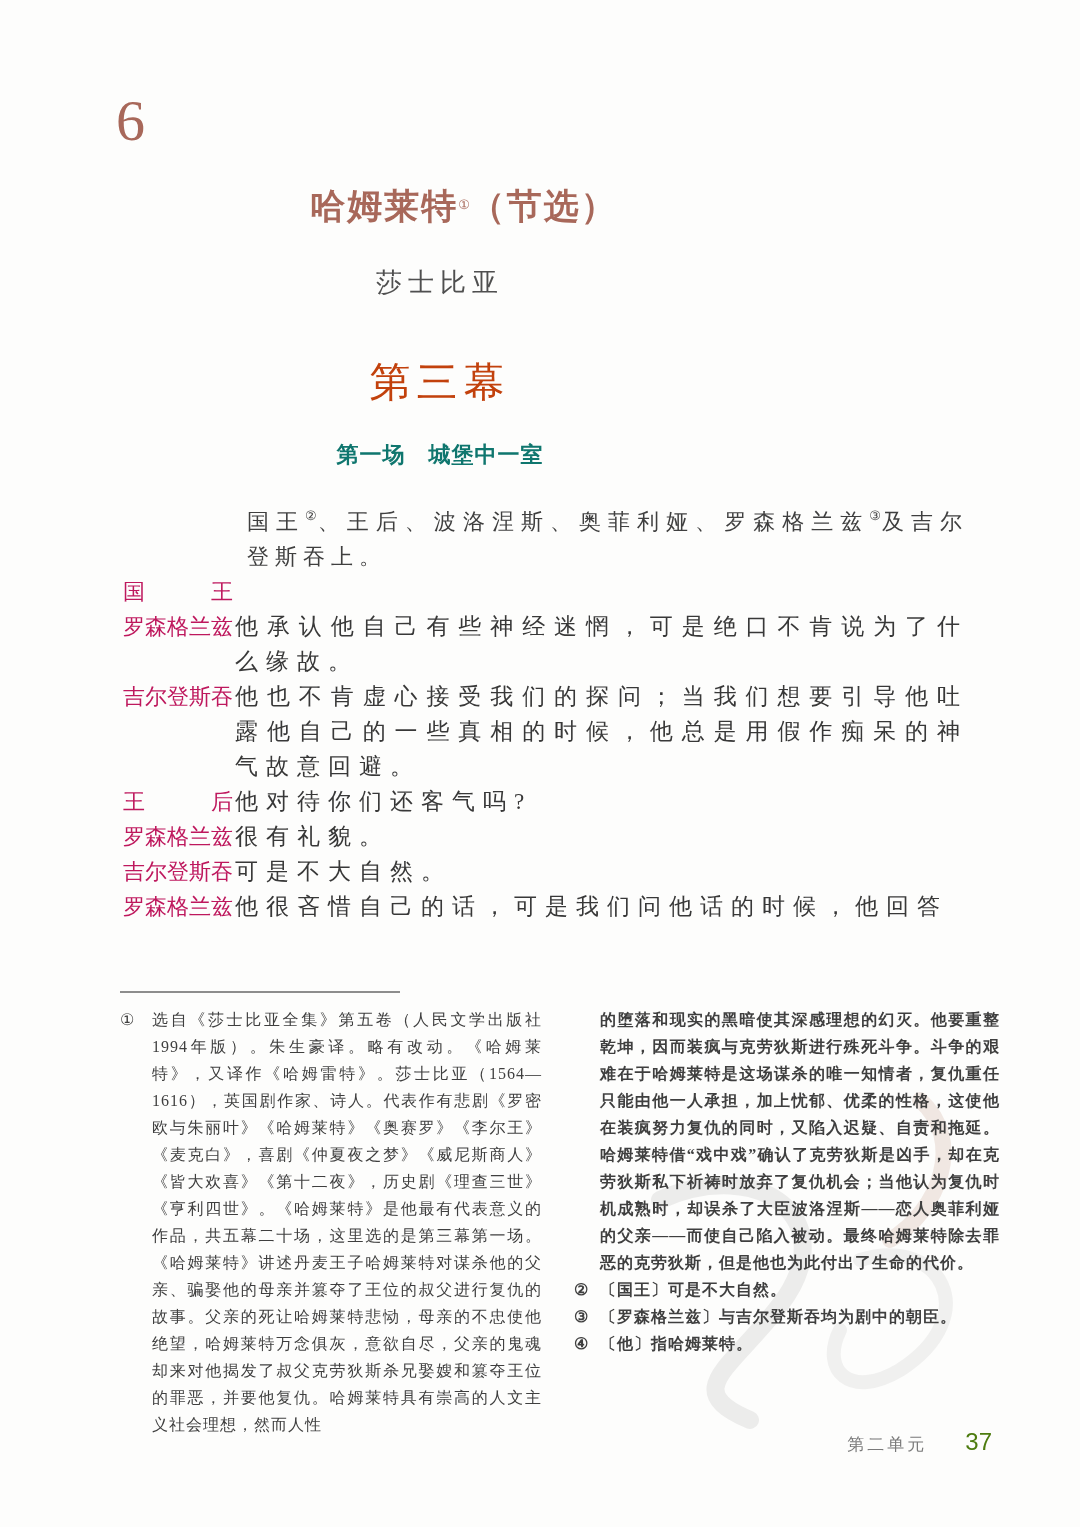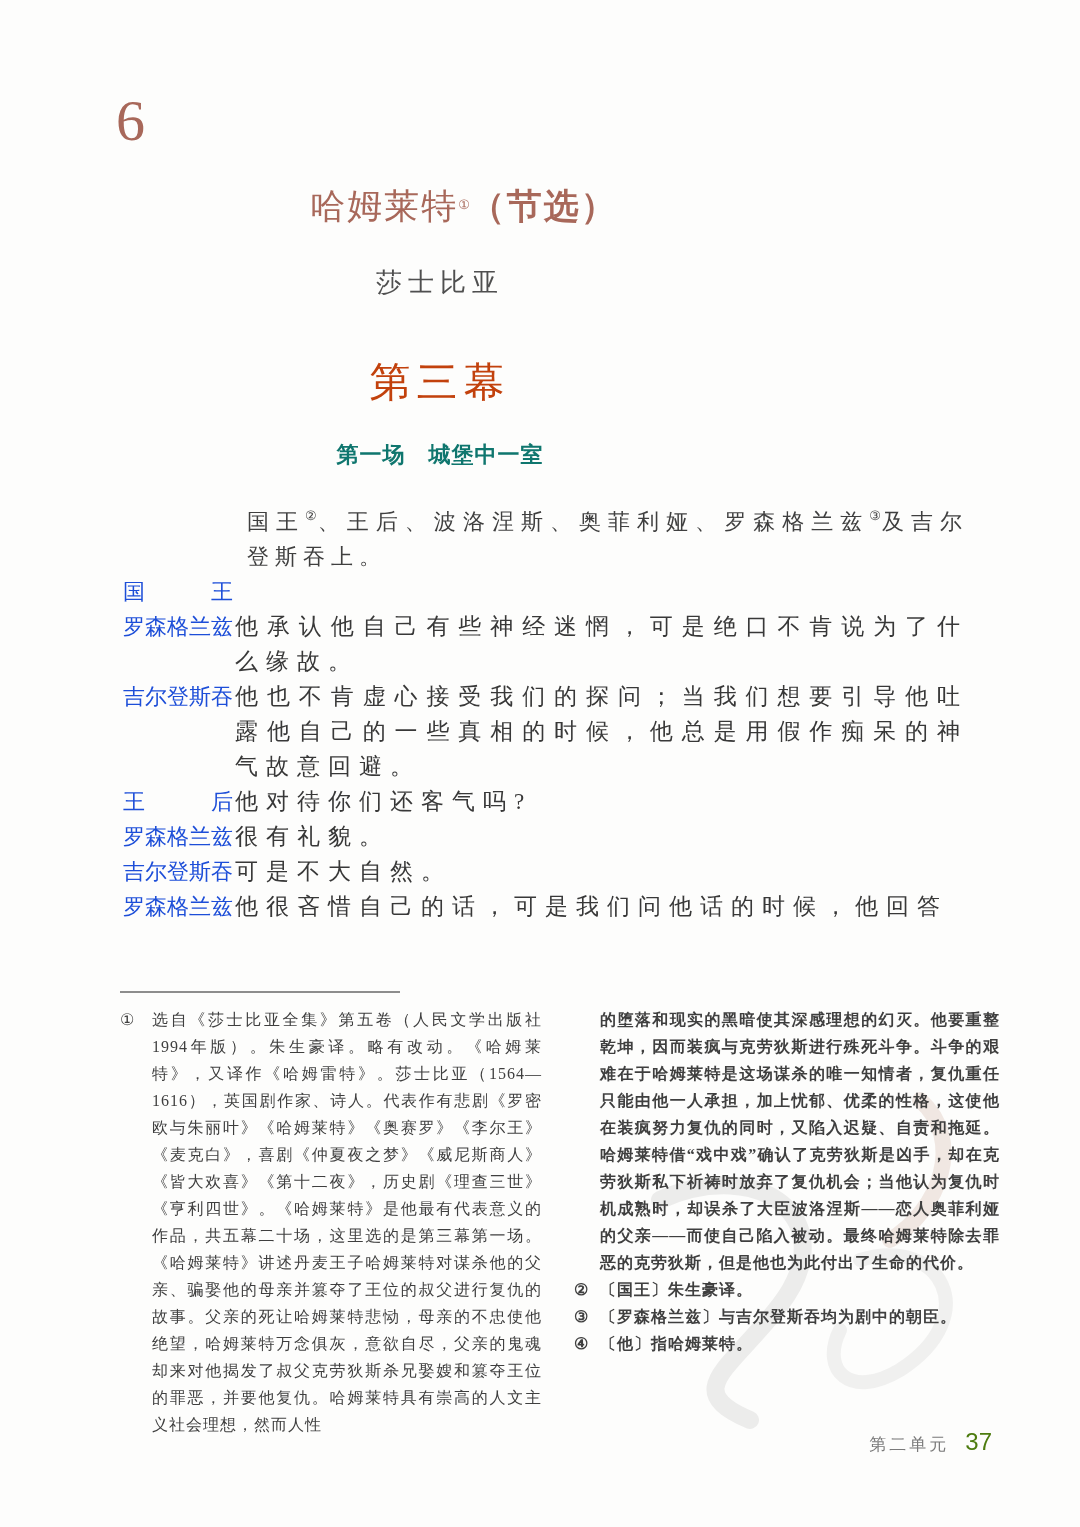--- a/index.html
+++ b/index.html
@@ -28,21 +28,21 @@
   .title-row {
     position: absolute;
     left: 440px;
     top: 183px;
     transform: translateX(-50%);
     white-space: nowrap;
     color: var(--accent);
     font-size: 35px;
     letter-spacing: 2px;
   }
-  .title-main { font-weight: normal; margin-left: 48px; }
+  .title-main { font-weight: bold; margin-left: 48px; }
   .title-sup {
     font-size: 18px;
     vertical-align: 14px;
     letter-spacing: 0;
   }
   .title-suffix { font-weight: bold; }
   .author {
     position: absolute;
     left: 440px;
     top: 265px;
@@ -81,21 +81,21 @@
     width: 845px;
     color: #3a3a3a;
   }
   .row { display: flex; align-items: flex-start; }
   .speaker {
     flex: 0 0 112px;
     font-size: 22px;
     line-height: 35px;
     letter-spacing: 0;
     white-space: nowrap;
-    color: #1d4ed8;
+    color: #be185d;
   }
   .dtext {
     flex: 1;
     font-size: 23px;
     line-height: 35px;
     letter-spacing: 8px;
     text-align: justify;
     color: #383838;
   }
   .sd-text {
@@ -131,21 +131,21 @@
   .fn-item { position: relative; padding-left: 32px; }
   .fn-item.no-marker { padding-left: 26px; }
   .fncol.right .fn-item { padding-left: 26px; font-weight: bold; }
   .fn-marker { position: absolute; left: 0; top: 0; letter-spacing: 0; }
   .page-footer {
     position: absolute;
     top: 1428px;
     right: 88px;
     display: flex;
     align-items: baseline;
-    gap: 16px;
+    gap: 38px;
   }
   .footer-unit {
     font-size: 17px;
     letter-spacing: 3px;
     color: #7a7a7a;
   }
   .footer-page {
     font-size: 24px;
     color: #4d7c0f;
     font-family: "Liberation Sans", "DejaVu Sans", sans-serif;
@@ -231,21 +231,21 @@
     <div class="fn-item">
       <span class="fn-marker">①</span><span>选自《莎士比亚全集》第五卷（人民文学出版社1994年版）。朱生豪译。略有改动。《哈姆莱特》，又译作《哈姆雷特》。莎士比亚（1564—1616），英国剧作家、诗人。代表作有悲剧《罗密欧与朱丽叶》《哈姆莱特》《奥赛罗》《李尔王》《麦克白》，喜剧《仲夏夜之梦》《威尼斯商人》《皆大欢喜》《第十二夜》，历史剧《理查三世》《亨利四世》。《哈姆莱特》是他最有代表意义的作品，共五幕二十场，这里选的是第三幕第一场。《哈姆莱特》讲述丹麦王子哈姆莱特对谋杀他的父亲、骗娶他的母亲并篡夺了王位的叔父进行复仇的故事。父亲的死让哈姆莱特悲恸，母亲的不忠使他绝望，哈姆莱特万念俱灰，意欲自尽，父亲的鬼魂却来对他揭发了叔父克劳狄斯杀兄娶嫂和篡夺王位的罪恶，并要他复仇。哈姆莱特具有崇高的人文主义社会理想，然而人性</span>
     </div>
   </div>
 
   <div class="fncol right">
     <div class="fn-item no-marker">
       <span>的堕落和现实的黑暗使其深感理想的幻灭。他要重整乾坤，因而装疯与克劳狄斯进行殊死斗争。斗争的艰难在于哈姆莱特是这场谋杀的唯一知情者，复仇重任只能由他一人承担，加上忧郁、优柔的性格，这使他在装疯努力复仇的同时，又陷入迟疑、自责和拖延。哈姆莱特借“戏中戏”确认了克劳狄斯是凶手，却在克劳狄斯私下祈祷时放弃了复仇机会；当他认为复仇时机成熟时，却误杀了大臣波洛涅斯——恋人奥菲利娅的父亲——而使自己陷入被动。最终哈姆莱特除去罪恶的克劳狄斯，但是他也为此付出了生命的代价。</span>
     </div>
     <div class="fn-item">
-      <span class="fn-marker">②</span><span>〔国王〕朱生豪译。</span>
+      <span class="fn-marker">②</span><span>〔国王〕可是不大自然。</span>
     </div>
     <div class="fn-item">
       <span class="fn-marker">③</span><span>〔罗森格兰兹〕与吉尔登斯吞均为剧中的朝臣。</span>
     </div>
     <div class="fn-item">
       <span class="fn-marker">④</span><span>〔他〕指哈姆莱特。</span>
     </div>
   </div>
 
   <div class="page-footer">

